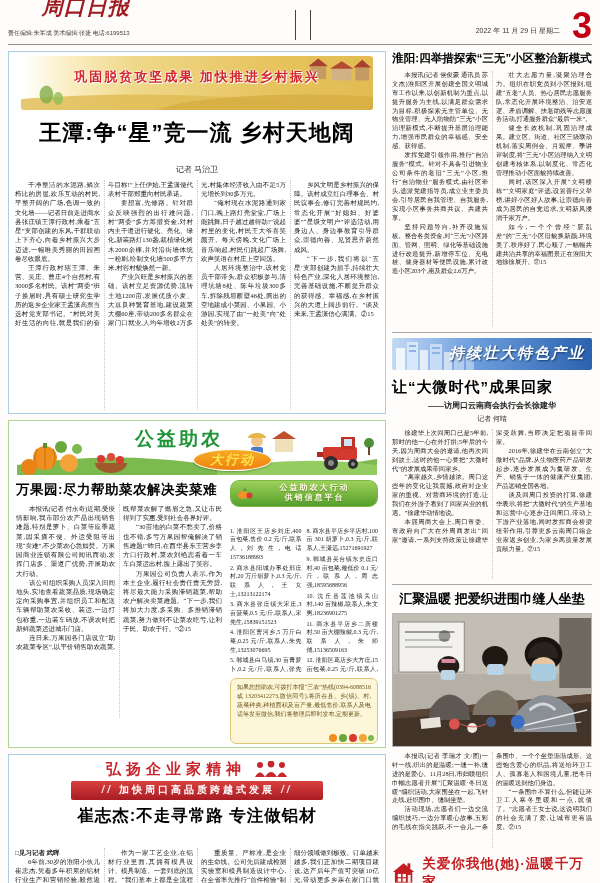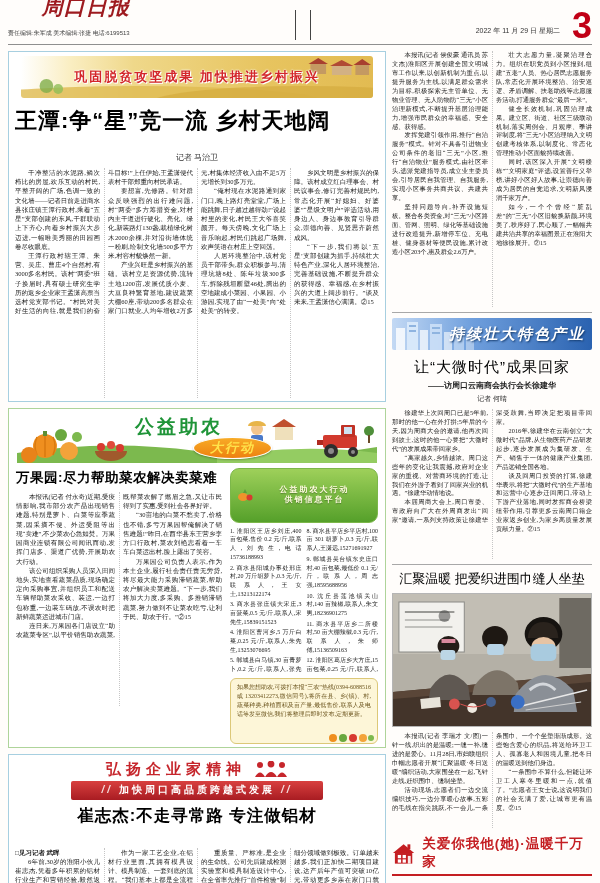--- a/index.html
+++ b/index.html
@@ -32,46 +32,46 @@
 
   h2,h3 { font-family:"Liberation Sans","DejaVu Sans",sans-serif; color:#000; }
 
   .body-cols { text-align:justify; font-size:6.5px; line-height:1.42; color:#1b1b1b;
                column-gap:8px; column-rule:1px dotted #c6c6c6; overflow:hidden; }
   .cols-4 { column-count:4; }
   .cols-2 { column-count:2; }
   .body-cols p { text-indent:2em; }
 
   
-  .lead-banner { position:relative; height:42px; margin:1px 6px 0; overflow:hidden; border-radius:3px;
+  .lead-banner { position:relative; height:54px; margin:1px 6px 0; overflow:hidden; border-radius:3px;
     background:linear-gradient(90deg,#ffffff 0%,#faeec2 14%,#efd88a 32%,#e7c45f 70%,#e2bb52 100%); }
   .lead-banner svg { position:absolute; inset:0; width:100%; height:100%; }
   .lead-slogan { position:absolute; left:0; right:0; top:12px; text-align:center;
     font:700 13px "Liberation Sans",sans-serif; color:#d3262a; letter-spacing:2px;
     text-shadow:0 0 2px #fff,0 0 2px #fff,1px 1px 0 #fff; }
-  .lead-headline { text-align:left; font-size:22px; font-weight:700; letter-spacing:1px; margin:8px 0 2px; }
+  .lead-headline { text-align:center; font-size:22px; font-weight:700; letter-spacing:1px; margin:8px 0 2px; }
   .byline { text-align:center; font-size:8px; color:#333; margin-bottom:5px;margin-top:16px; }
   .lead-body { height:230px; }
 
   
   .charity-banner { position:relative; height:50px; margin:1px 2px 2px; overflow:hidden; }
   .charity-banner svg { position:absolute; inset:0; width:100%; height:100%; }
   .charity-title { position:absolute; left:118px; top:1px;
     font:900 19px "Liberation Sans",sans-serif; color:#1f9438; letter-spacing:3px;
     text-shadow:0 0 2px #fff,0 0 3px #fff,1px 1px 0 #fff; }
   .charity-sub { position:absolute; left:176px; top:24px; padding:1px 16px; border-radius:50%;
     background:linear-gradient(#f8ab26,#ee8110); border:1px solid #fff;
     font:italic 900 13px "Liberation Sans",sans-serif; color:#ffe34a; letter-spacing:2px;
     box-shadow:0 1px 2px rgba(0,0,0,.25); }
   .charity-row { display:flex; gap:8px; padding:0 1px; }
   .charity-article { width:206px; }
   .charity-article h3 { font-size:13.5px; font-weight:800; margin:4px 0 5px; letter-spacing:.5px; }
   .charity-body { height:214px; }
   .charity-platform { flex:1; display:flex; flex-direction:column; }
-  .platform-header { display:flex; align-items:center; gap:5px; margin:3px 0 4px; padding:16px 6px;
+  .platform-header { display:flex; align-items:center; gap:5px; margin:3px 0 20px; padding:2px 6px;
     border-radius:9px; background:linear-gradient(#9ed05a,#55a02a); border:1px solid #7cb74a; }
   .platform-header .ph-text { flex:1; text-align:center; color:#fffbe0;
     font:700 8px "Liberation Sans",sans-serif; letter-spacing:2px; line-height:1.3;
     text-shadow:0 1px 1px rgba(0,0,0,.3); }
   .platform-lists { display:flex; gap:5px; height:148px; overflow:hidden; }
   .plist { flex:1; font-size:6px; line-height:1.45; text-align:justify; color:#1b1b1b; }
   .plist p { text-indent:0; margin-bottom:2px; }
   .hotline-box { margin-top:3px; height:66px; border:1px solid #dcc878; background:#fdf6d8;
     border-radius:6px; padding:4px 6px; font-size:6px; line-height:1.5; color:#6a531c;
     position:relative; overflow:hidden; text-align:justify; }
@@ -98,26 +98,26 @@
   
   .r-headline1 { font-size:11.5px; font-weight:800; text-align:center; margin:1px 0 5px; line-height:1.2; }
   .r1-body { height:256px; font-size:6.3px; }
   .divider { border-top:1px solid #a8a8a8; margin:5px 0; }
   .civ-banner { height:32px; position:relative; overflow:hidden; border-radius:2px;
     background:linear-gradient(90deg,#c3d9f4 0%,#6f9fdd 40%,#2a62b0 100%);
     display:flex; align-items:center; justify-content:flex-end; padding-right:7px; }
   .civ-banner svg { position:absolute; left:0; top:0; height:100%; }
   .civ-label { position:relative; color:#fff; font:italic 900 15px "Liberation Sans",sans-serif;
     letter-spacing:2px; text-shadow:1px 1px 2px #143a6b; }
-  .r2-headline { text-align:center; font-size:15px; font-weight:400; margin:8px 0 3px; letter-spacing:1px; }
+  .r2-headline { font-size:15px; font-weight:700; margin:8px 0 3px; letter-spacing:1px; }
   .r2-sub { text-align:center; font-size:8px; font-weight:700; color:#222;
     font-family:"Liberation Sans",sans-serif; }
   .r2-byline { text-align:center; font-size:7px; color:#333; margin:3px 0 5px; }
   .r2-body { height:150px; font-size:6.3px; }
-  .r3-headline { text-align:center; font-size:13px; font-weight:400; margin:5px 0 5px; }
+  .r3-headline { text-align:center; font-size:13px; font-weight:700; margin:5px 0 5px; }
   .photo-frame { border:1px solid #b5b5b5; height:134px; overflow:hidden; background:#b9b6ae; }
   .photo-frame svg { width:100%; height:100%; display:block; }
   .r3-body { height:96px; font-size:6.3px; margin-top:5px; }
   .red-banner { margin-top:4px; display:flex; align-items:center; justify-content:center; gap:7px;
     padding:3px 0 3px; border-bottom:2px solid #c41e22; }
   .red-banner-text { color:#c41e22; font:900 13.5px "Liberation Sans",sans-serif; letter-spacing:1px; }
 </style>
 </head>
 <body>
 
@@ -291,20 +291,21 @@
         <div class="ent-logo">
           <span class="l1">周口企业家</span>
           <span class="l2">风采</span>
         </div>
       </section>
     </div>
 
     <div class="col-right">
 
       <article>
+        <h2 class="r-headline1">淮阳:四举措探索“三无”小区整治新模式</h2>
         <div class="body-cols cols-2 r1-body">
             <p>本报讯(记者 侯俊豪 通讯员 苏文杰)淮阳区开展创建全国文明城市工作以来,以创新机制为重点,以提升服务为主线,以满足群众需求为目标,积极探索无主管单位、无物业管理、无人防物防“三无”小区治理新模式,不断提升基层治理能力,增强市民群众的幸福感、安全感、获得感。</p>
             <p>发挥党建引领作用,推行“自治服务”模式。针对不具备引进物业公司条件的老旧“三无”小区,推行“自治物业”服务模式,由社区牵头,选派党建指导员,成立业主委员会,引导居民自我管理、自我服务,实现小区事务共商共议、共建共享。</p>
             <p>坚持问题导向,补齐设施短板。整合各类资金,对“三无”小区路面、管网、照明、绿化等基础设施进行改造提升,新增停车位、充电桩、健身器材等便民设施,累计改造小区203个,惠及群众2.6万户。</p>
             <p>壮大志愿力量,凝聚治理合力。组织在职党员到小区报到,组建“五老”人员、热心居民志愿服务队,常态化开展环境整治、治安巡逻、矛盾调解、扶老助残等志愿服务活动,打通服务群众“最后一米”。</p>
             <p>健全长效机制,巩固治理成果。建立区、街道、社区三级联动机制,落实周例会、月观摩、季讲评制度,将“三无”小区治理纳入文明创建考核体系,以制度化、常态化管理推动小区面貌持续改善。</p>
             <p>同时,该区深入开展“文明楼栋”“文明家庭”评选,设置善行义举榜,讲好小区好人故事,让崇德向善成为居民的自觉追求,文明新风浸润千家万户。</p>
             <p>如今,一个个曾经“脏乱差”的“三无”小区旧貌换新颜,环境美了,秩序好了,民心顺了,一幅幅共建共治共享的幸福图景正在淮阳大地徐徐展开。②15</p>
           </div>
       </article>

